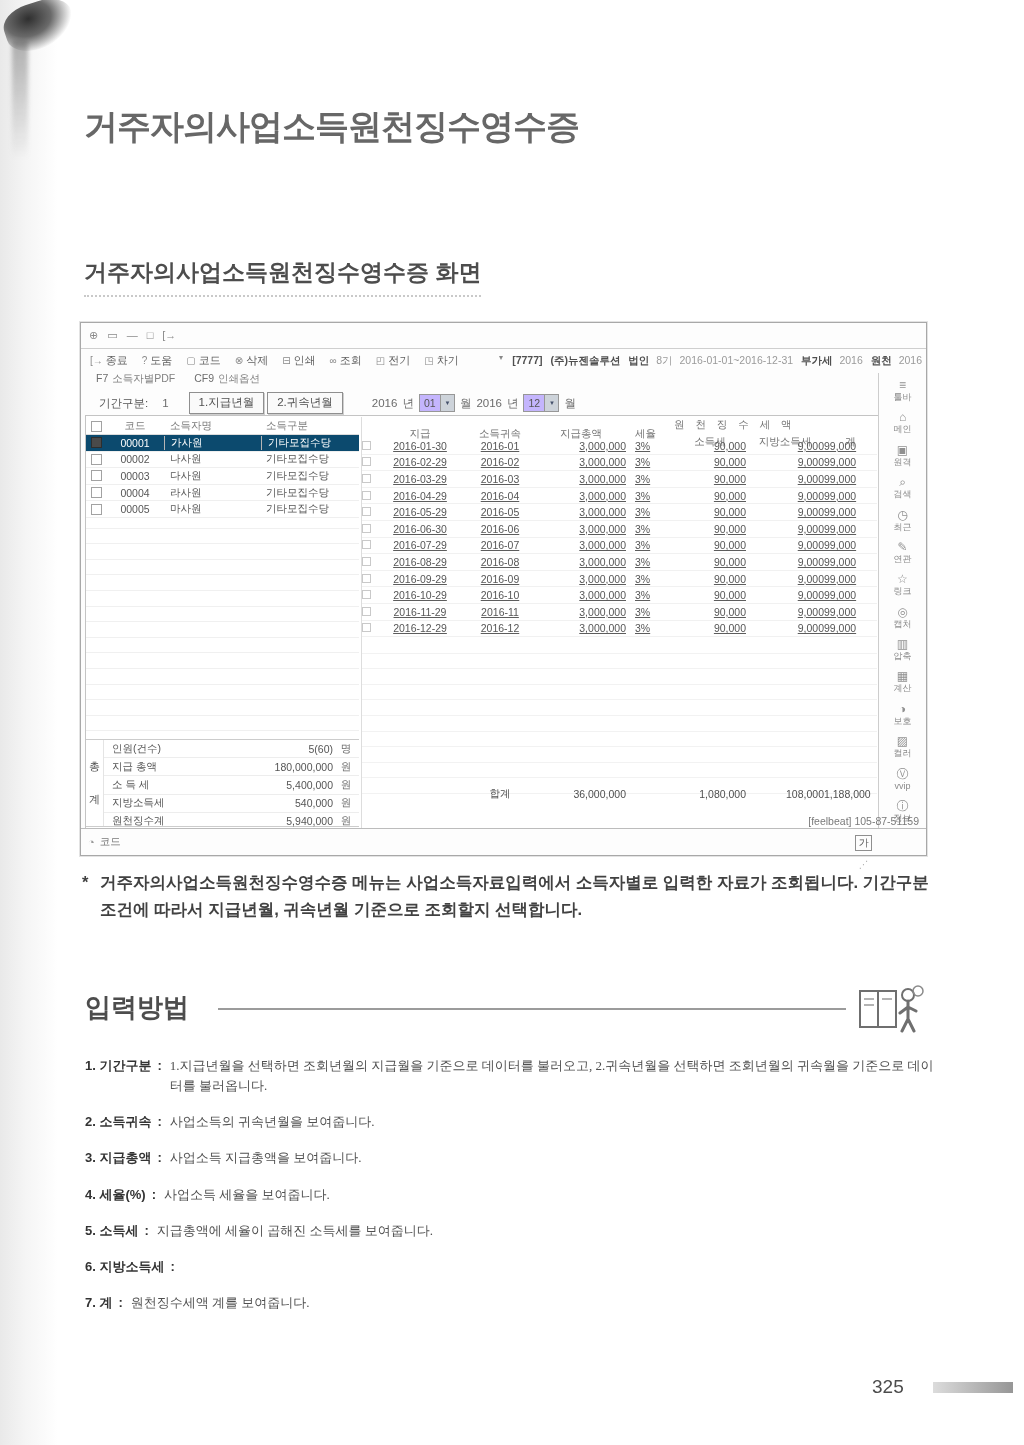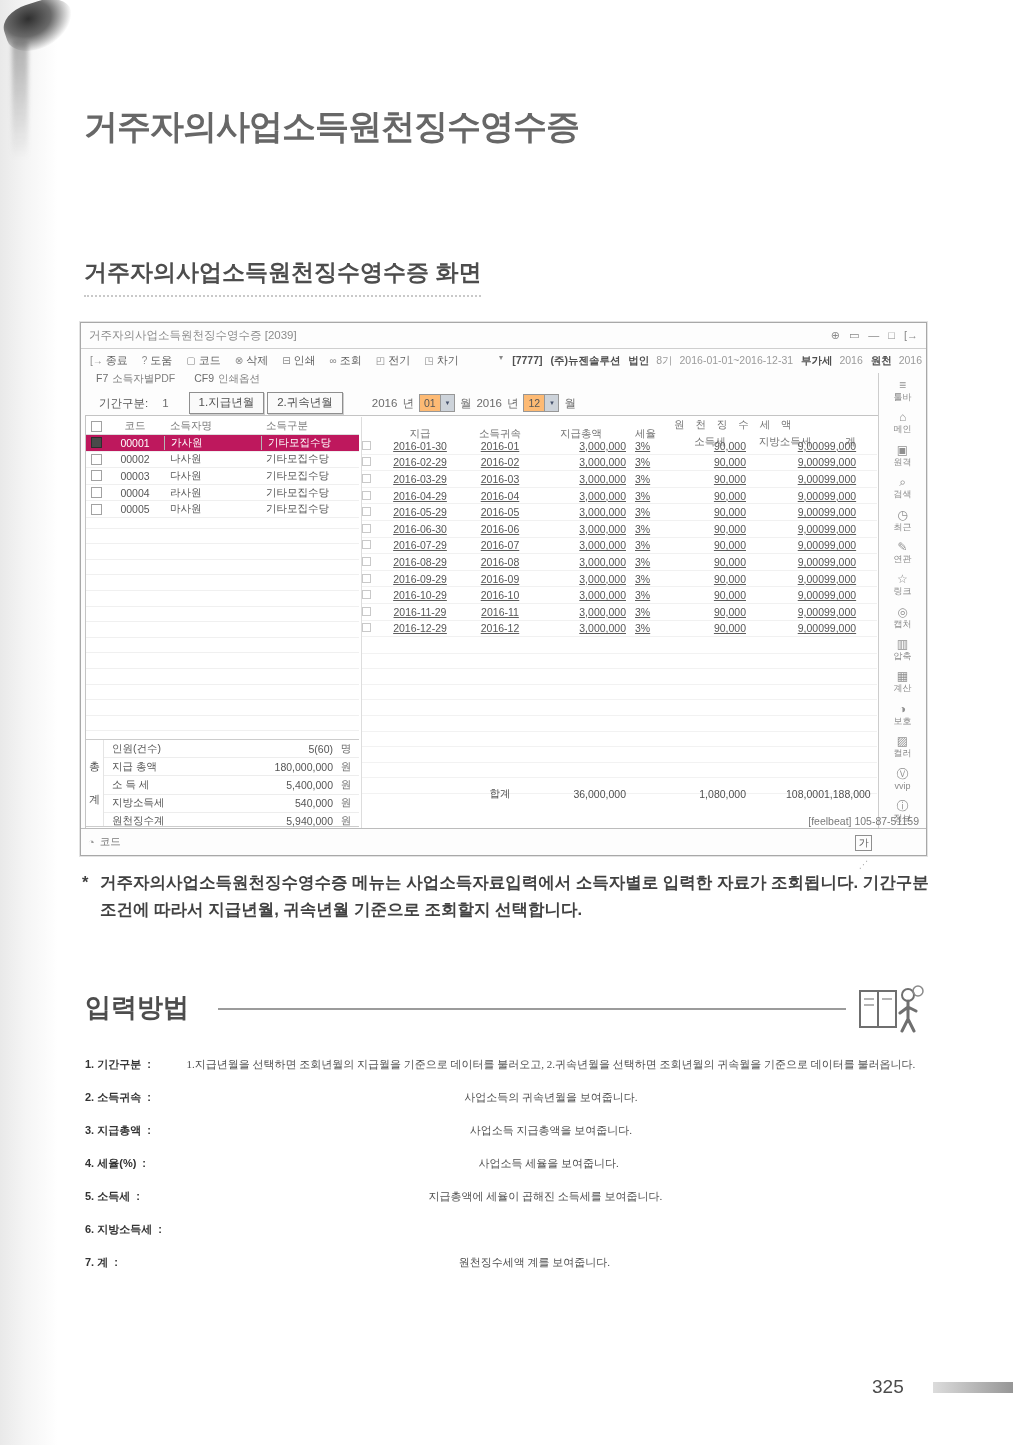--- a/index.html
+++ b/index.html
@@ -41,38 +41,38 @@
   .cinfo span{margin-left:4px;}
   .fkeys{position:absolute;left:0;top:49px;right:0;height:16px;padding-left:15px;font-size:10.5px;color:#828282;}
   .fkeys b{font-weight:normal;color:#6e6e6e;margin-right:4px;}
   .fkeys .gap{display:inline-block;width:16px;}
   .filter{position:absolute;left:0;top:67px;right:54px;height:26px;display:flex;align-items:center;
           padding-left:18px;font-size:11.5px;color:#555;}
   .filter .val{margin:0 20px 0 14px;color:#6b6b6b;}
   .ptab{border:1px solid #8f8f8f;background:#fafafa;padding:2px 9px 3px;margin-right:3px;
         box-shadow:1px 1px 0 #cfcfcf;color:#4f4f4f;}
   .ym{margin-left:26px;display:flex;align-items:center;gap:5px;color:#6b6b6b;}
-  .sel{display:inline-flex;align-items:center;border:1px solid #979797;background:#fdba74;height:16px;width:34px;}
+  .sel{display:inline-flex;align-items:center;border:1px solid #979797;background:#c4b5fd;height:16px;width:34px;}
   .sel .v{flex:1;padding-left:4px;font-size:10.5px;color:#555;}
   .sel .ar{width:13px;height:100%;background:#cdd3da;border-left:1px solid #979797;
            display:flex;align-items:center;justify-content:center;font-size:6px;color:#44506b;}
 
   .gridframe{position:absolute;left:4px;top:92px;width:792px;height:414px;border:1px solid #c4c4c4;background:#fff;}
 
   
   .lhead{position:absolute;left:5px;top:95px;width:273px;height:16px;display:flex;align-items:center;
          font-size:10.5px;color:#7c7c7c;border-bottom:1px solid #dcdcdc;}
   .cb{width:20px;display:flex;justify-content:center;align-items:center;}
   .cbx{width:9px;height:9px;border:1px solid #a2a2a2;background:#fff;display:inline-block;}
   .c-code{width:58px;text-align:center;}
   .c-name{width:90px;padding-left:6px;}
   .c-type{flex:1;padding-left:6px;}
   .lrows{position:absolute;left:5px;top:112px;width:273px;}
   .lrow{height:15.6px;display:flex;align-items:center;font-size:10.5px;color:#565656;border-bottom:1px solid #efefef;}
-  .lrow.selected{background:#be185d;color:#fff;}
+  .lrow.selected{background:#0c4a6e;color:#fff;}
   .lrow.selected .cbx{background:#4a4a4a;border-color:#2e2e2e;}
   .lrow.selected .c-name,.lrow.selected .c-type{border-left:1px solid #b5b5b5;}
   .lempty{position:absolute;left:5px;top:190px;width:273px;height:226px;
           background:repeating-linear-gradient(to bottom,rgba(0,0,0,0) 0 14.6px,#f0f0f0 14.6px 15.6px);}
 
   
   .rpanel{position:absolute;left:280px;top:94px;width:515px;height:412px;border-left:1px solid #ddd;}
   .rc{display:flex;align-items:center;font-size:10.5px;}
   .rc .chk{width:14px;}
   .rc .date{width:88px;text-align:center;}
@@ -128,21 +128,21 @@
   .note{position:absolute;left:82px;top:869px;width:852px;display:flex;
         font-size:16.5px;font-weight:bold;color:#414141;line-height:1.62;}
   .note .mark{width:18px;font-weight:bold;color:#414141;}
   .note p{margin:0;flex:1;}
 
   
   .gtitle{position:absolute;left:85px;top:990px;font-size:26px;font-weight:bold;color:#4d4d4d;}
   .gline{position:absolute;left:218px;top:1008px;width:628px;height:2px;background:#9b9b9b;}
   .gicon{position:absolute;left:856px;top:983px;}
   .glist{position:absolute;left:85px;top:1056px;width:858px;}
-  .gitem{display:flex;margin-bottom:16px;font-size:11px;line-height:1.55;text-align:center;}
+  .gitem{display:flex;margin-bottom:16px;font-size:13px;line-height:1.55;}
   .gitem .term{font-weight:bold;color:#333;white-space:nowrap;}
   .gitem .sep{font-weight:bold;color:#333;margin:0 8px 0 6px;}
   .gitem .desc{flex:1;color:#4f4f4f;font-family:"Liberation Serif","DejaVu Serif",serif;}
 
   .pagenum{position:absolute;left:872px;top:1376px;font-size:19px;color:#4c4c4c;}
   .pagebar{position:absolute;left:933px;top:1382px;width:80px;height:11px;
            background:linear-gradient(to right,#dcdcdc,#969696);}
 </style>
 </head>
 <body>
@@ -158,21 +158,20 @@
     <span class="crumb"></span>
     <span class="crumb"></span>
     <span class="crumb"></span>
   </div>
 
 <div class="h2">거주자의사업소득원천징수영수증  화면</div>
 
 <div class="win">
 
   <div class="titlebar">
-    <span class="t">거주자의사업소득원천징수영수증 [2039]</span>
     <span class="wctl">
       <span>⊕</span>
       <span>▭</span>
       <span>—</span>
       <span>□</span>
       <span>[→</span>
     </span>
   </div>
 
   <div class="toolbar">

